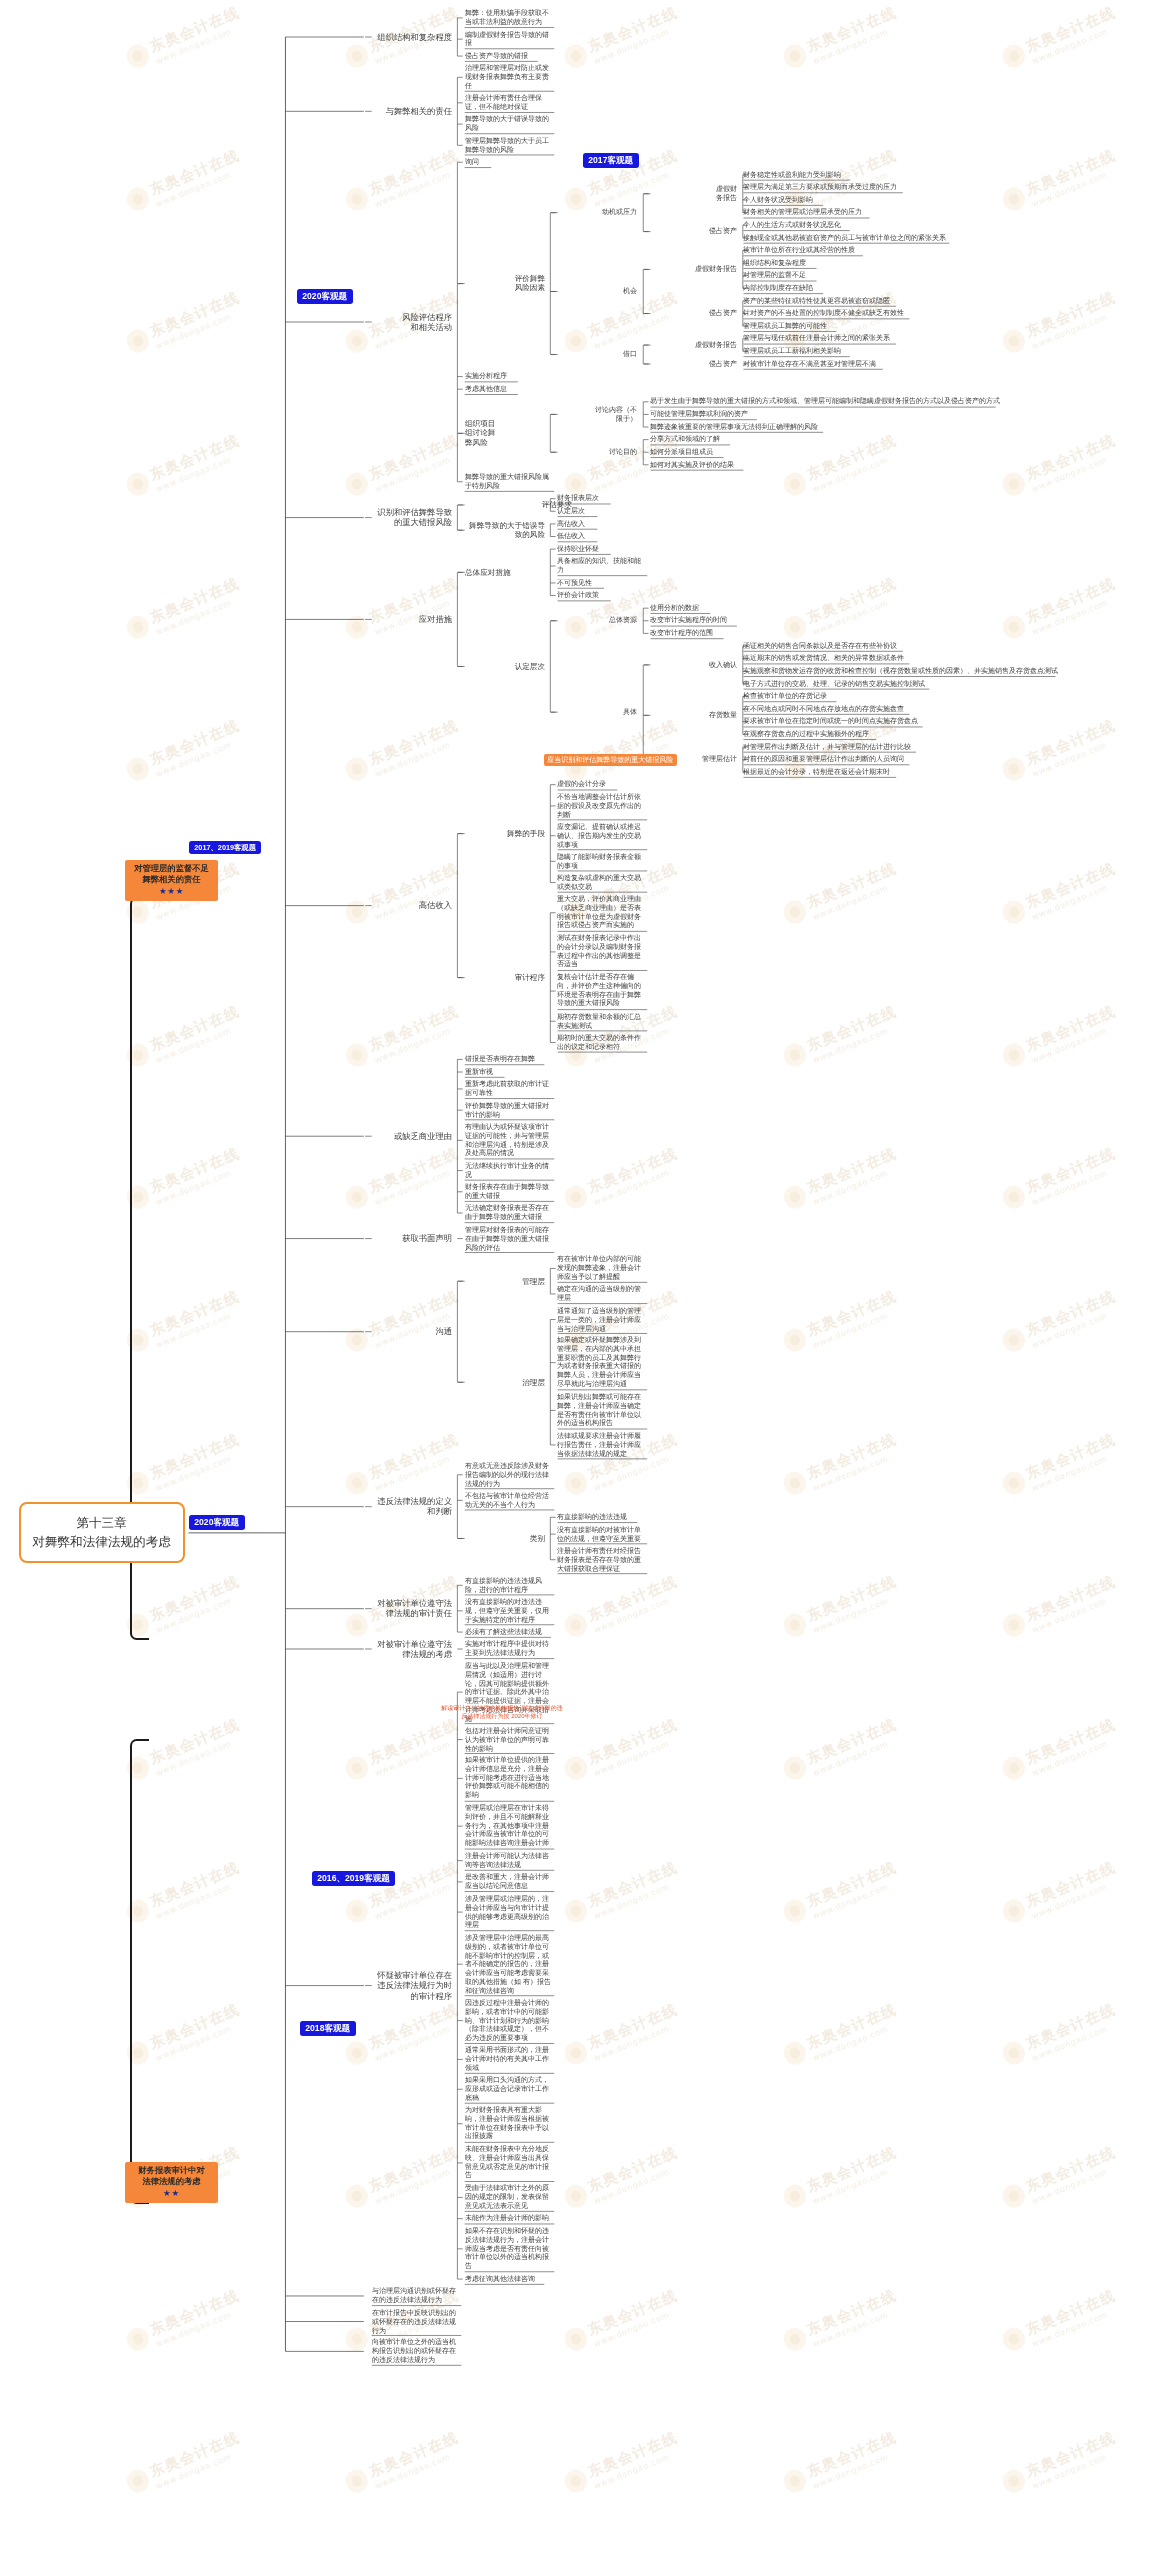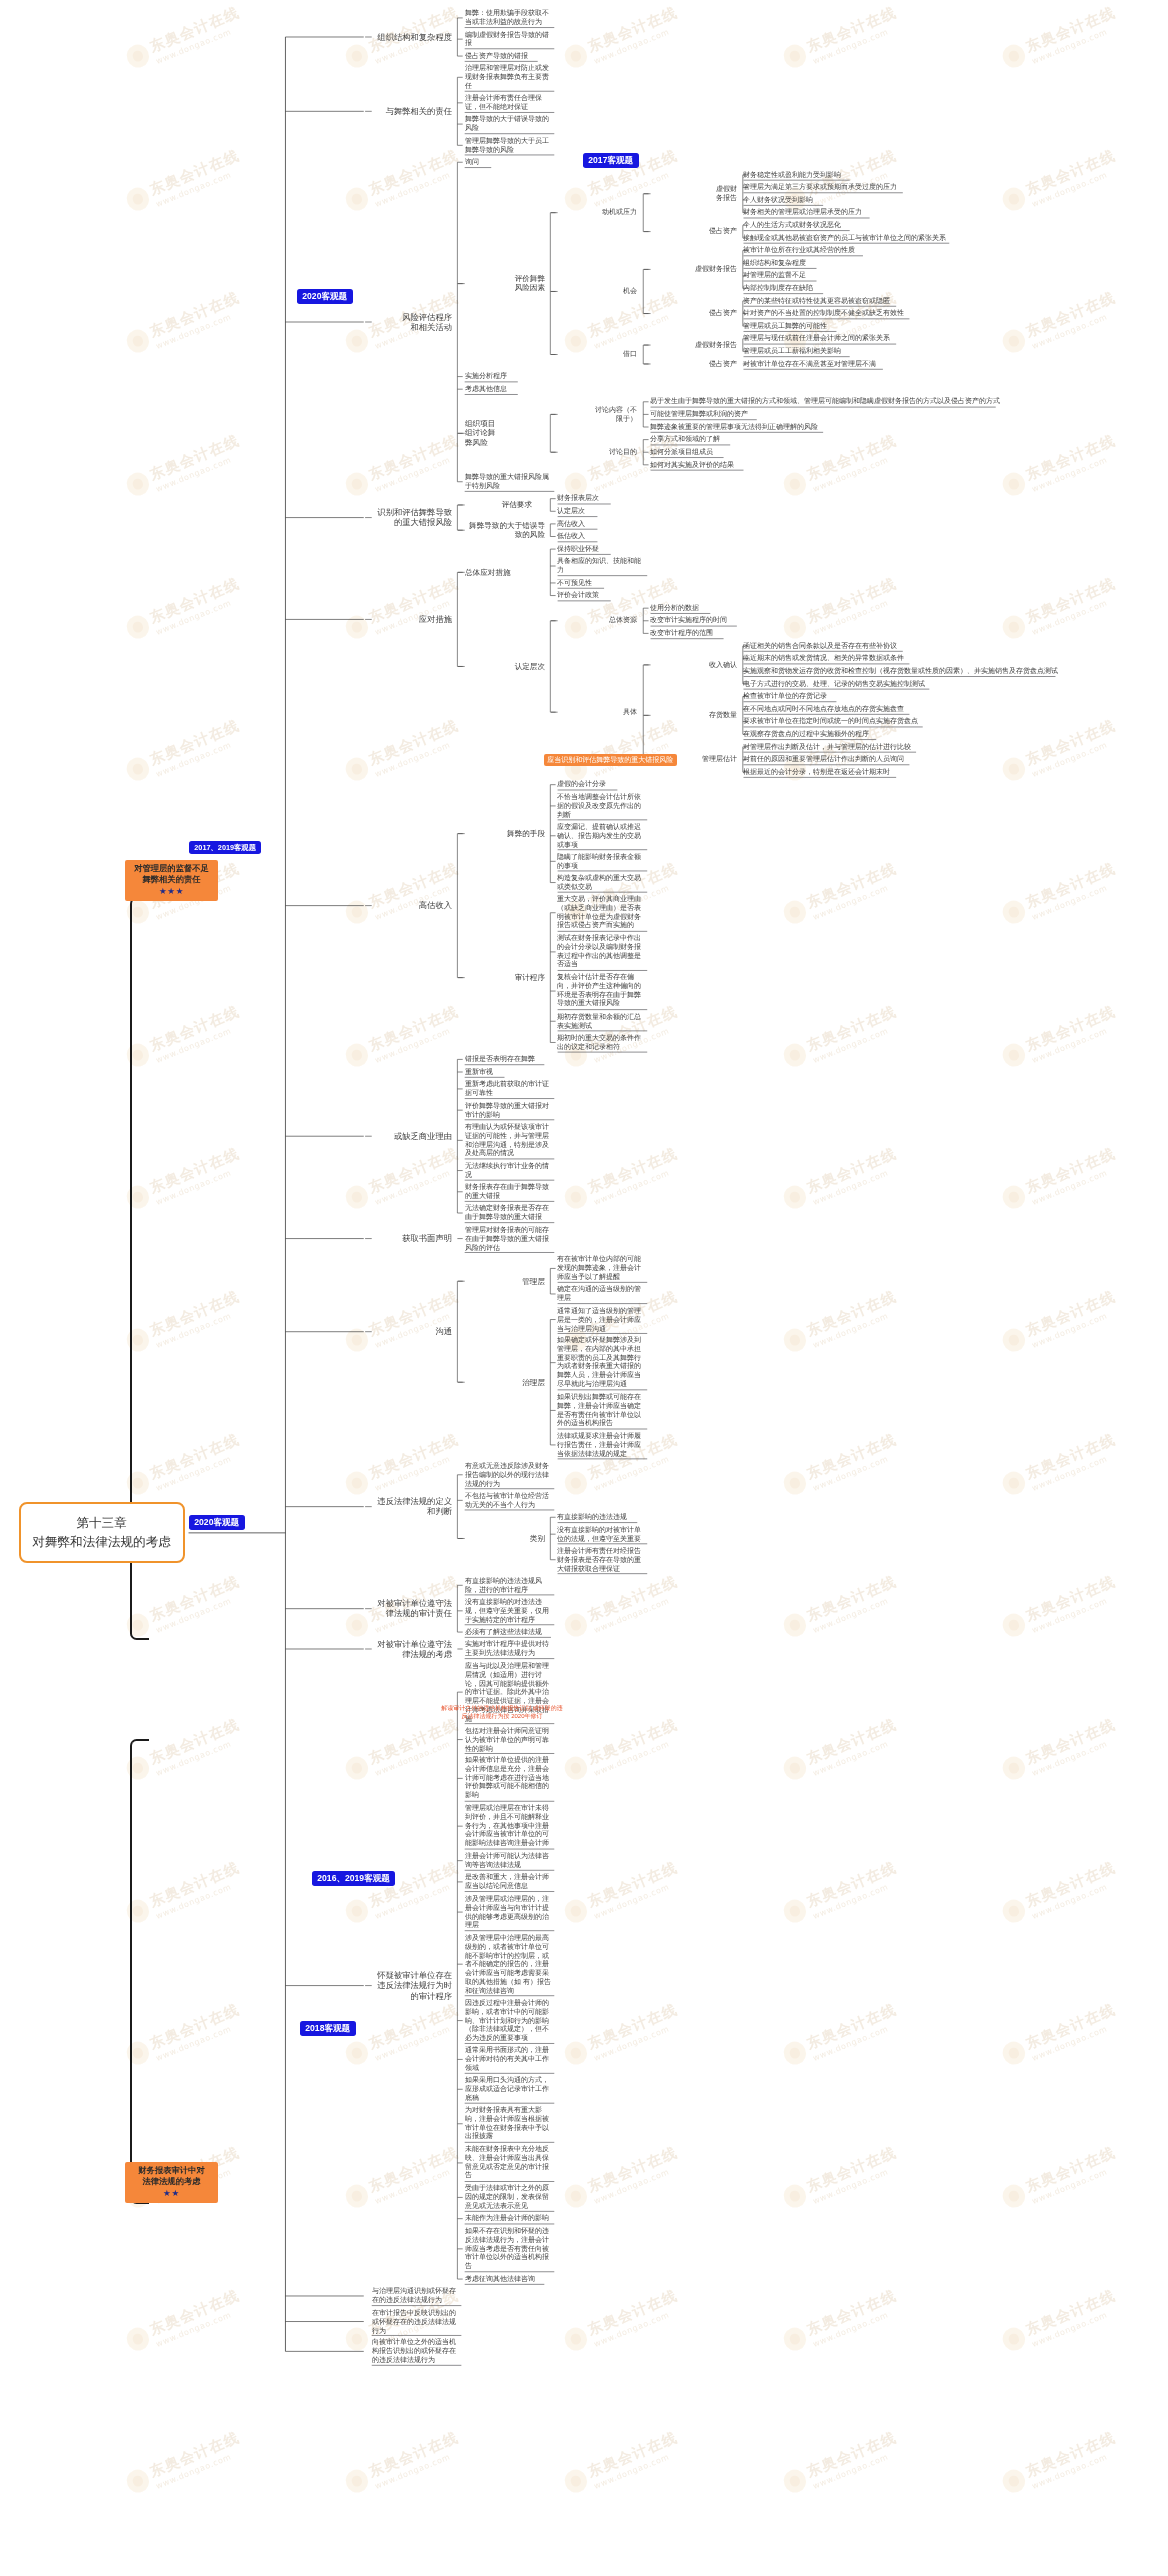--- a/index.html
+++ b/index.html
@@ -950,21 +950,21 @@
       <div class="node leaf" style="left: 650px; top: 461px; width: 504px;">如何对其实施及评价的结果</div>
       <div class="node leaf" style="left: 557px; top: 448px; width: 80px; text-align: right;">讨论目的</div>
       <div class="node lvl2" style="left: 465px; top: 419px; width: 80px; ">组织项目
 组讨论舞
 弊风险</div>
       <div class="node leaf" style="left: 465px; top: 473px; width: 90px;">舞弊导致的重大错报风险属于特别风险</div>
       <div class="node lvl1" style="left: 372px; top: 312px; width: 80px; text-align: right;">风险评估程序
 和相关活动</div>
       <div class="node leaf" style="left: 557px; top: 494px; width: 90px;">财务报表层次</div>
       <div class="node leaf" style="left: 557px; top: 507px; width: 90px;">认定层次</div>
-      <div class="node lvl2" style="left: 452px; top: 500px; width: 80px; text-align: right;">评估要求</div>
+      <div class="node lvl2" style="left: 492px; top: 500px; width: 80px; text-align: right;">评估要求</div>
       <div class="node leaf" style="left: 557px; top: 520px; width: 90px;">高估收入</div>
       <div class="node leaf" style="left: 557px; top: 532px; width: 90px;">低估收入</div>
       <div class="node lvl2" style="left: 465px; top: 521px; width: 80px; text-align: right;">舞弊导致的大于错误导致的风险</div>
       <div class="node lvl1" style="left: 372px; top: 507px; width: 80px; text-align: right;">识别和评估舞弊导致的重大错报风险</div>
       <div class="node leaf" style="left: 557px; top: 545px; width: 90px;">保持职业怀疑</div>
       <div class="node leaf" style="left: 557px; top: 557px; width: 90px;">具备相应的知识、技能和能力</div>
       <div class="node leaf" style="left: 557px; top: 579px; width: 90px;">不可预见性</div>
       <div class="node leaf" style="left: 557px; top: 591px; width: 90px;">评价会计政策</div>
       <div class="node lvl2" style="left: 465px; top: 568px; width: 80px; text-align: left;">总体应对措施</div>
       <div class="node leaf" style="left: 650px; top: 604px; width: 504px;">使用分析的数据</div>

